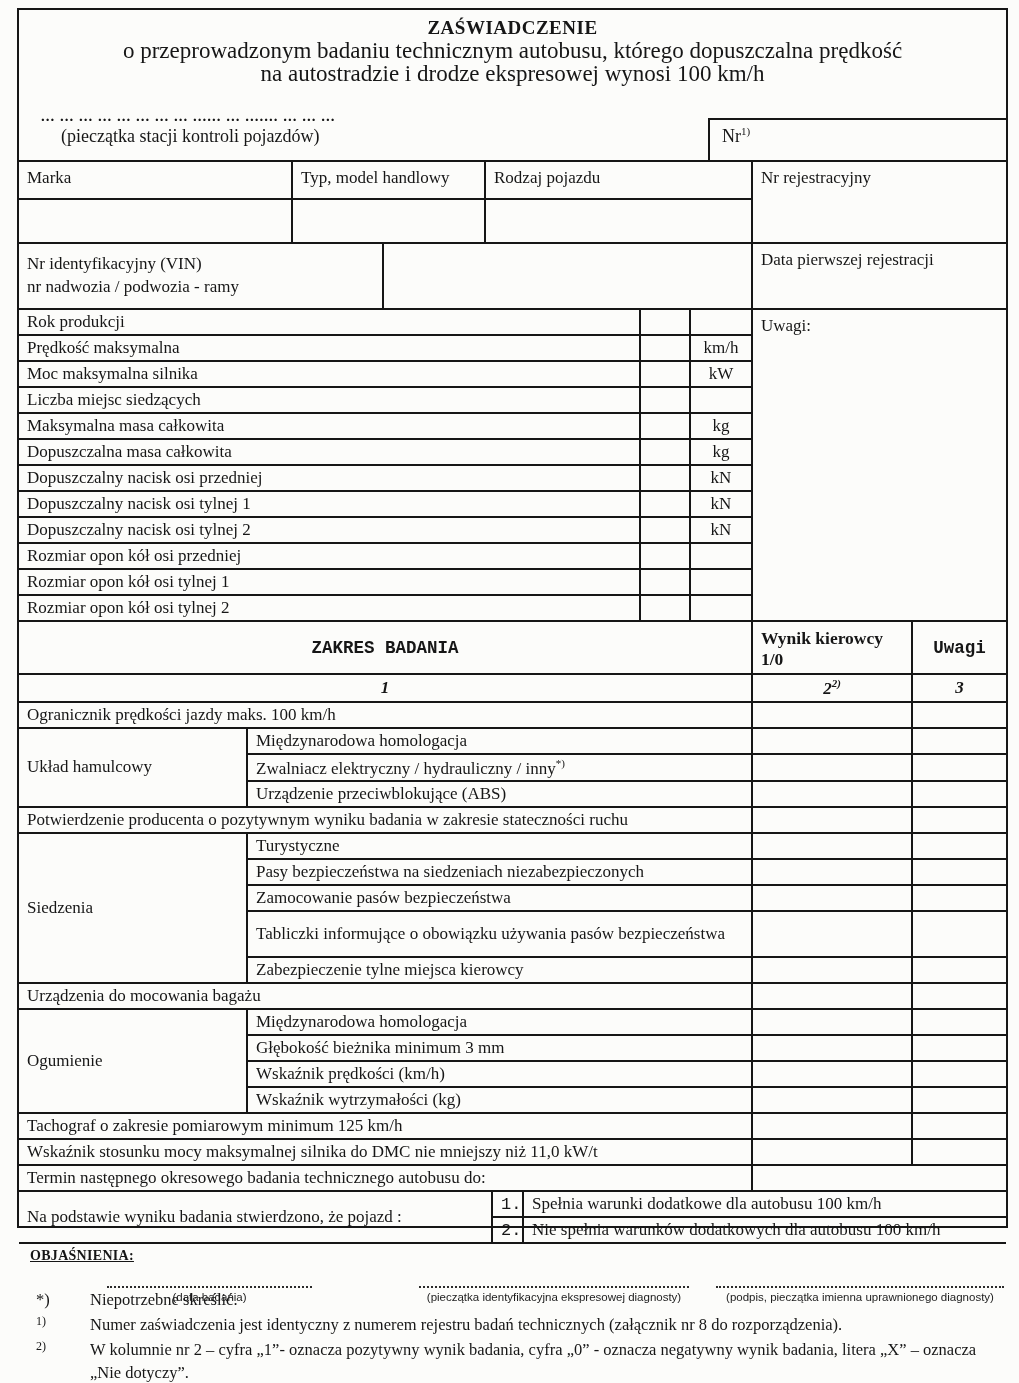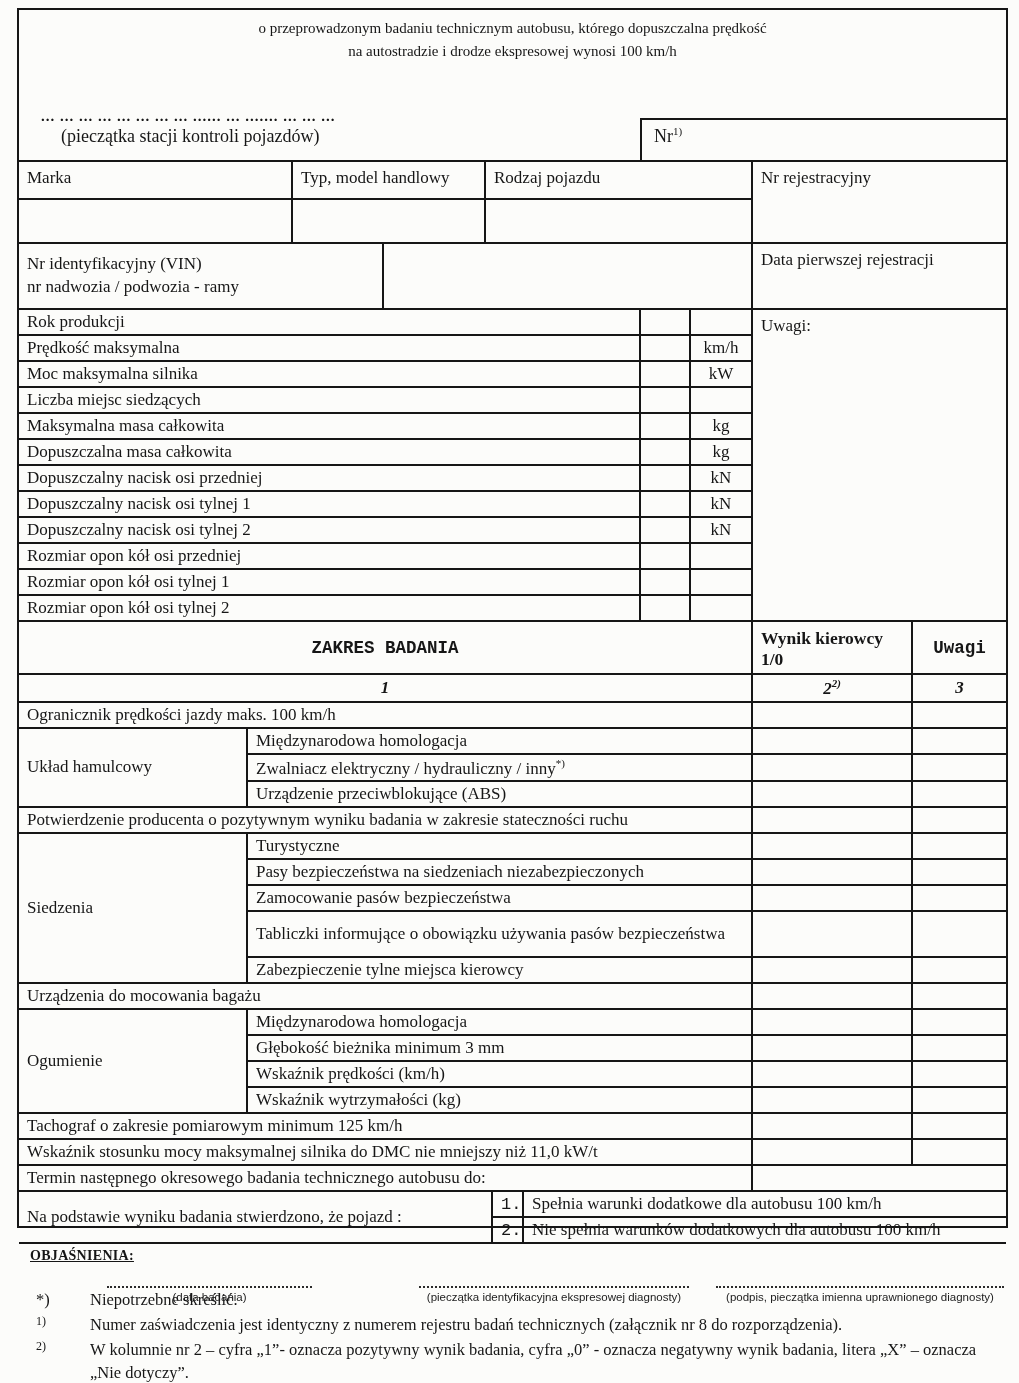--- a/index.html
+++ b/index.html
@@ -6,28 +6,28 @@
   html,body { width:1019px; background:#ffffff; }
   body { font-family:"Liberation Serif", serif; color:#161616; }
   .page { position:relative; width:1019px; height:1383px; background:#fcfcfa; overflow:hidden; }
 
   .form-box { position:absolute; left:17px; top:8px; width:991px; height:1220px;
               border:2px solid #161616; }
 
   
   .title-block { height:104px; text-align:center; padding-top:7px; }
   .main-title { font-size:19px; font-weight:bold; letter-spacing:.5px; }
-  .subtitle { font-size:15px; line-height:23px; }
+  .subtitle { font-size:23px; line-height:23px; }
 
   
   .stamp-row { position:relative; height:46px; }
   .stamp-left { position:absolute; left:22px; top:-6px; }
   .stamp-dots { font-size:15px; font-weight:bold; letter-spacing:1px; white-space:nowrap; }
   .stamp-caption { font-size:18px; padding-left:20px; margin-top:1px; }
-  .nr-box { position:absolute; right:0; top:4px; bottom:0; width:366px;
+  .nr-box { position:absolute; right:0; top:4px; bottom:0; width:298px;
             border-top:2px solid #161616; border-left:2px solid #161616;
             padding:5px 0 12px 12px; font-size:18px; }
   sup { font-size:11px; }
 
   
   table { border-collapse:collapse; table-layout:fixed; width:987px; }
   td { border:2px solid #161616; font-size:17px; padding:2px 8px; overflow:hidden; vertical-align:middle; }
   td:first-child { border-left:none;border-radius:8px; }
   td:last-child { border-right:none;margin-left:20px; }
   tr.nt > td { border-top:none; }
@@ -54,20 +54,21 @@
   .fn-marker.raised { font-size:12px; position:relative; top:-3px; }
   .fn-text { flex:1; }
 </style>
 </head>
 <body>
 
 <div class="page">
   <div class="form-box">
 
     <div class="title-block">
+      <div class="main-title">ZAŚWIADCZENIE</div>
       <div class="subtitle">o przeprowadzonym badaniu technicznym autobusu, którego dopuszczalna prędkość</div>
       <div class="subtitle">na autostradzie i drodze ekspresowej wynosi 100 km/h</div>
     </div>
 
     <div class="stamp-row">
       <div class="stamp-left">
         <div class="stamp-dots">... ... ... ... ... ... ... ... ...... ... ....... ... ... ...</div>
         <div class="stamp-caption">(pieczątka stacji kontroli pojazdów)</div>
       </div>
       <div class="nr-box"><span>Nr</span><sup>1)</sup></div>

